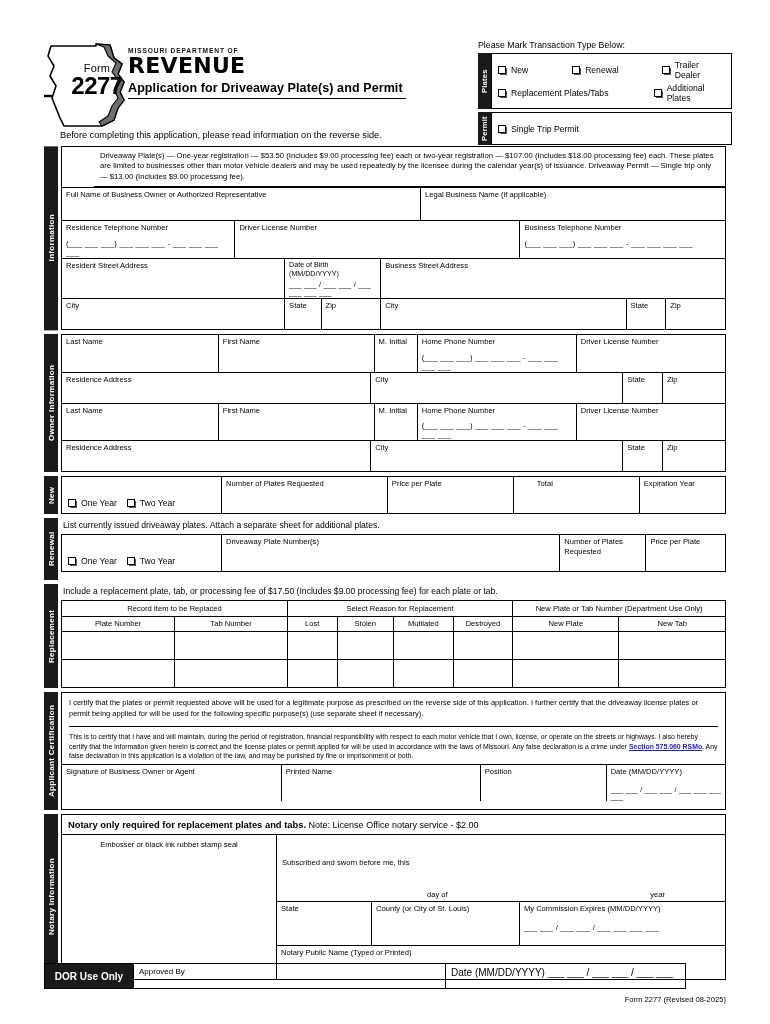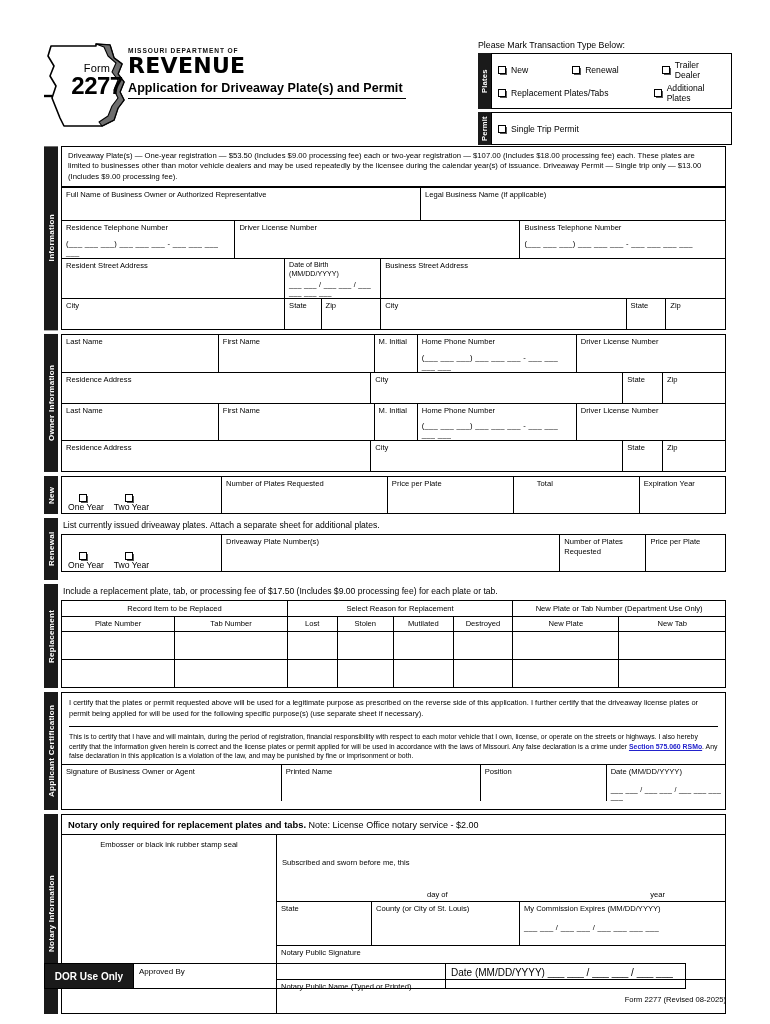--- a/index.html
+++ b/index.html
@@ -104,31 +104,32 @@
     position: relative;
     min-height: 26px;
   }
   .fld:first-child { border-left: none; }
   .lbl { font-size: 7.6px; line-height: 1.25; display:block; }
   .blanks { font-size: 7.6px; letter-spacing: .3px; margin-top: 6px; display: block; }
 
   .intro {
     padding: 4px 6px 4px 6px; font-size: 7.7px; line-height: 1.35;
     border-bottom: 0.9px solid #000;
+    margin-left: 32px;
   }
   .note-line {
     padding: 4px 6px; font-size: 8.6px;
   }
 
   
   .yearbox {
     display: flex; align-items: center; padding: 0 6px;
     border-left: none; font-size: 8.4px;
   }
-  .yearbox .cbline { margin: 16px 10px 0 0; flex-direction: column; }
+  .yearbox .cbline { margin: 16px 10px 0 0; }
 
   
   .rtbl { width: 100%; border-collapse: collapse; }
   .rtbl th, .rtbl td {
     border: 0.9px solid #000; font-size: 7.6px; font-weight: normal;
     text-align: center; padding: 2px 2px;
   }
   .rtbl th { height: 15px; }
   .rtbl td.data { height: 28px; }
   .rtbl tr:first-child th { border-top: none; }
@@ -198,20 +199,21 @@
     <div class="form-num">2277</div>
   </div>
 
   <div class="dor-block">
     <div class="dor-small">MISSOURI DEPARTMENT OF</div>
     <div class="dor-revenue">REVENUE</div>
     <div class="app-title">Application for Driveaway Plate(s) and Permit</div>
     <div class="title-rule"></div>
   </div>
 
+  <div class="before-note">Before completing this application, please read information on the reverse side.</div>
 
   <div class="trans-wrap">
     <div class="trans-head">Please Mark Transaction Type Below:</div>
 
     <div class="trans-row">
       <div class="vtab">Plates</div>
       <div class="trans-box">
         <div style="display:flex;">
           <div class="cbline" style="width:76px;">
             <span class="cb"></span>
@@ -548,25 +550,20 @@
             <div class="ncell" style="width:33%; min-height:43px;">
               <span>County (or City of St. Louis)</span>
             </div>
             <div class="ncell" style="width:46%; min-height:43px;">
               <span>My Commission Expires (MM/DD/YYYY)</span>
               <span class="blanks" style="margin-top:10px;">___ ___ / ___ ___ / ___ ___ ___ ___</span>
             </div>
           </div>
           <div class="nrow">
             <div class="ncell" style="flex:1; min-height:33px;">
-              <span>Notary Public Signature</span>
-            </div>
-          </div>
-          <div class="nrow">
-            <div class="ncell" style="flex:1; min-height:33px;">
               <span>Notary Public Name (Typed or Printed)</span>
             </div>
           </div>
         </div>
       </div>
     </div>
   </div>
 
 </div>
 

